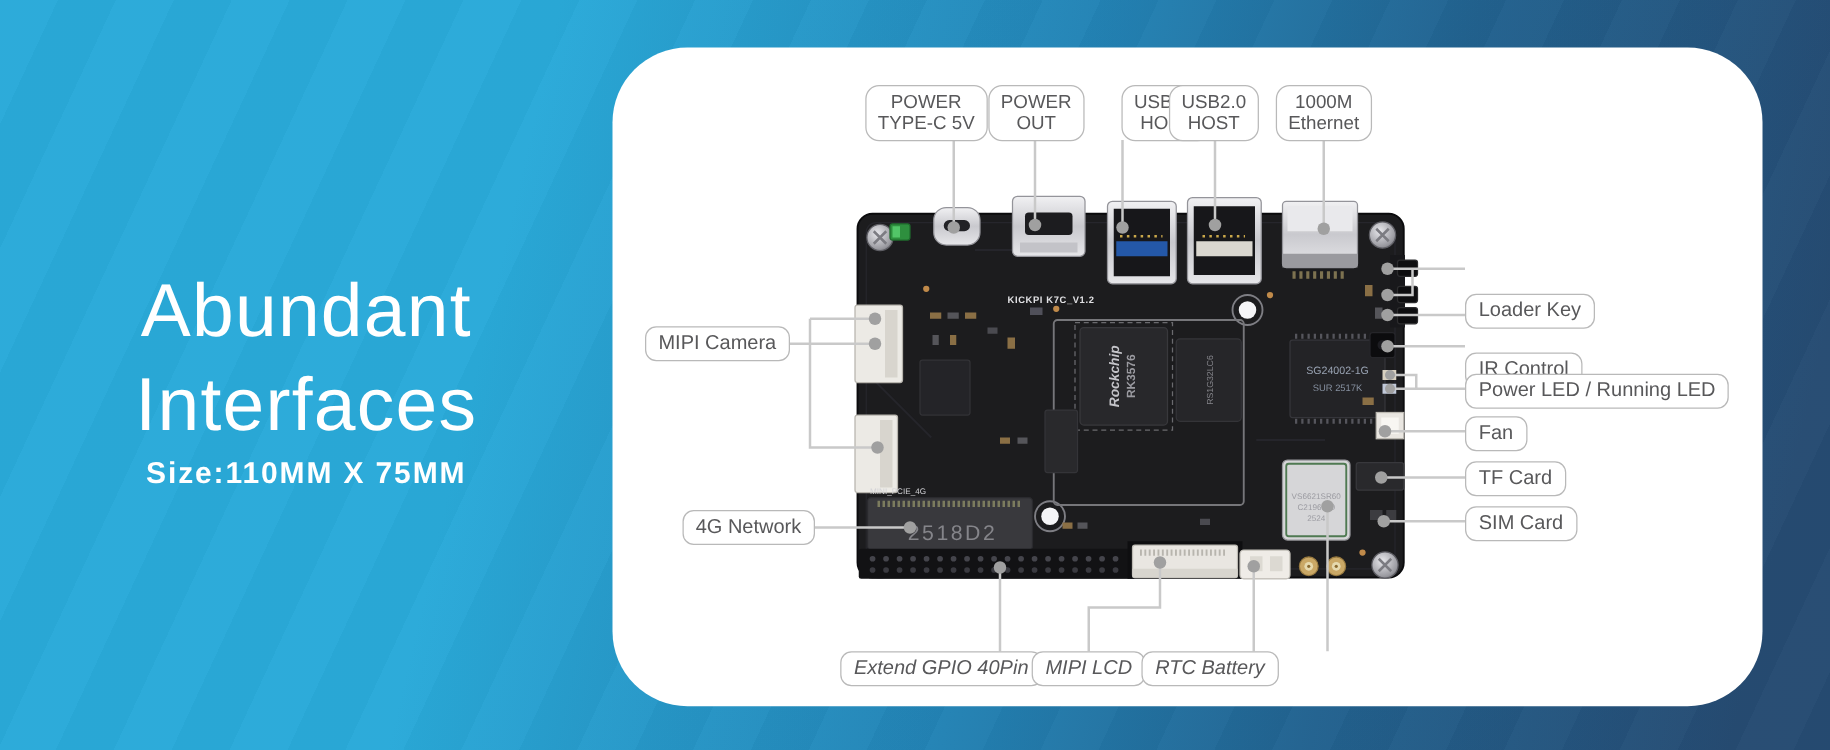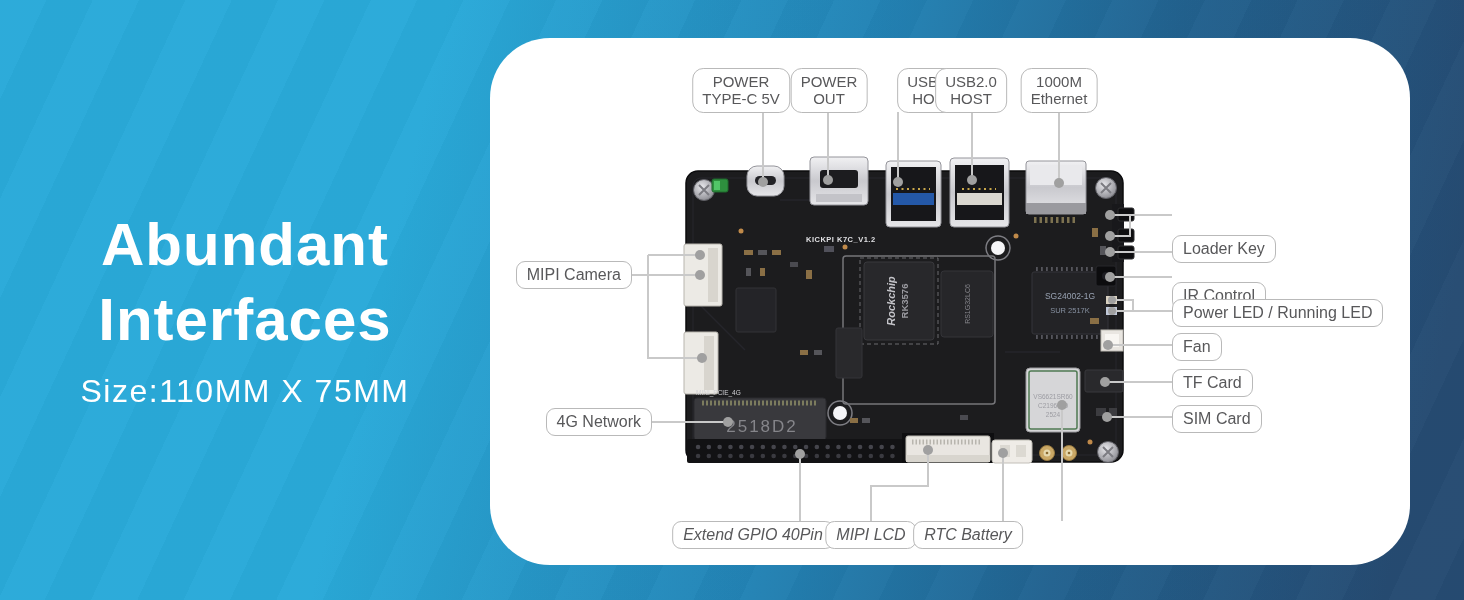--- a/index.html
+++ b/index.html
@@ -6,23 +6,23 @@
   body{width:1464px;height:600px;overflow:hidden;font-family:"Liberation Sans",sans-serif;}
   .stage{position:relative;width:1464px;height:600px;
     background:
       repeating-linear-gradient(115deg, rgba(255,255,255,0.015) 0 42px, rgba(0,0,0,0.02) 42px 84px),
       linear-gradient(103deg,#2aaad9 0%,#2aaad9 28%,#2383b5 55%,#22628f 74%,#264b72 95%);
   }
   
   .left-copy{position:absolute;left:0;top:0;width:490px;height:600px;
     display:flex;flex-direction:column;align-items:center;justify-content:center;
     color:#fff;text-align:center;}
-  .heading{font-weight:bold;font-size:60px;line-height:75px;letter-spacing:1px;margin:16px;}
+  .heading{font-weight:normal;font-size:60px;line-height:75px;letter-spacing:1px;margin:4px;}
   .heading span{display:block;}
-  .subtitle{font-weight:normal;font-size:32px;letter-spacing:1.5px;}
+  .subtitle{font-weight:bold;font-size:24px;letter-spacing:1.5px;}
   
   .card{position:absolute;left:490px;top:38px;width:920px;height:527px;
     background:#ffffff;border-radius:60px;}
   
   svg.scene{position:absolute;left:0;top:0;width:1464px;height:600px;pointer-events:none;}
   
   .lbl{position:absolute;background:#fff;border:1.5px solid #b9b9b9;border-radius:9px;
     color:#58585a;display:flex;align-items:center;justify-content:center;
     padding:2px 10px;white-space:nowrap;height:28px;box-sizing:border-box;
     font-size:16px;line-height:1.1;}

